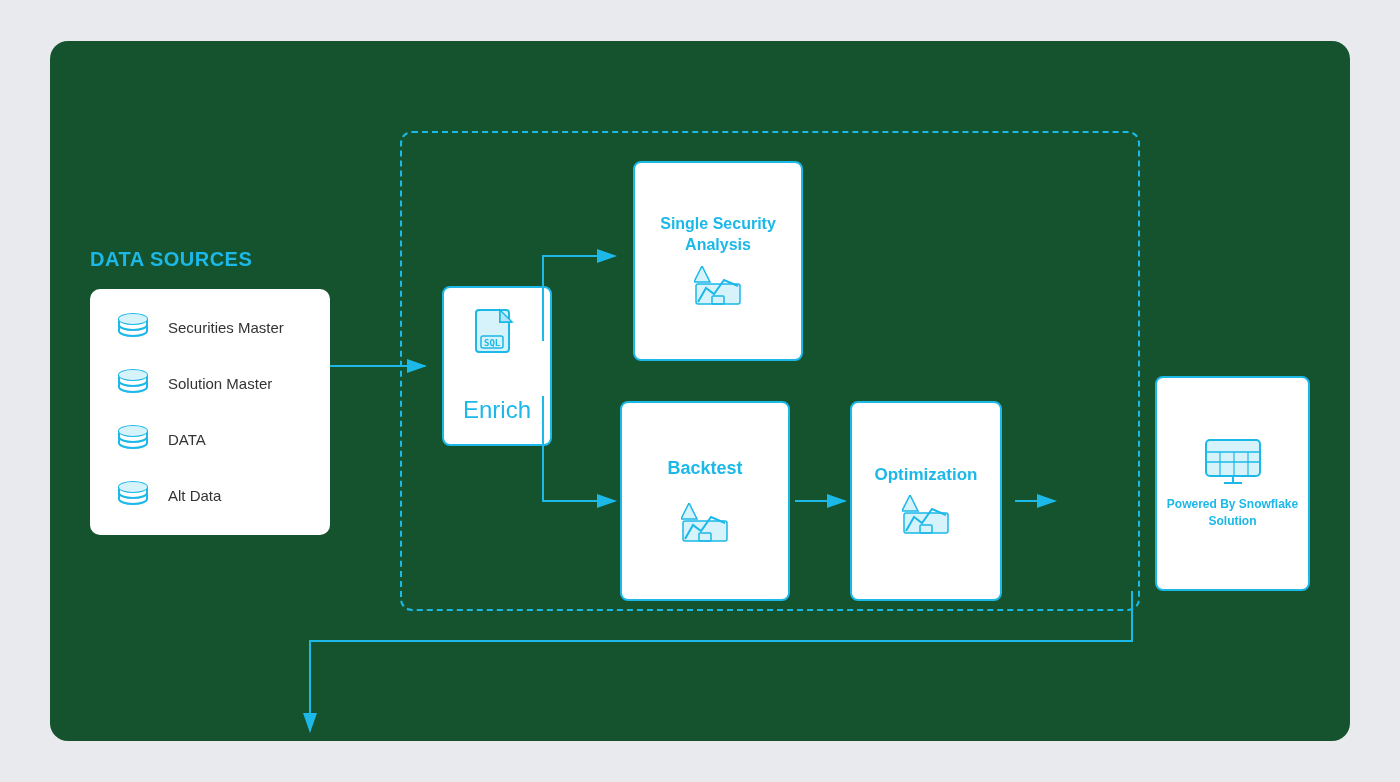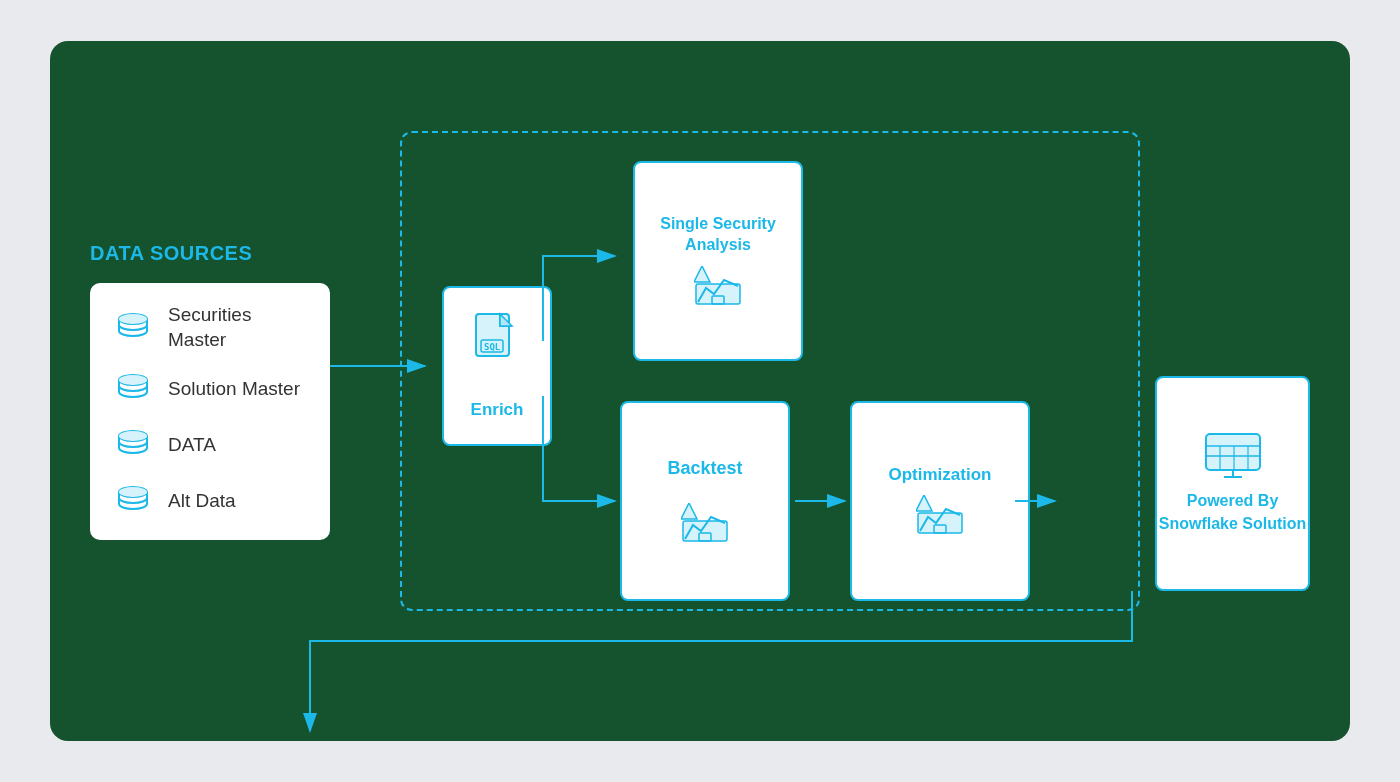--- a/index.html
+++ b/index.html
@@ -51,42 +51,43 @@
       align-items: center;
       gap: 16px;
     }
     .db-icon {
       width: 38px;
       height: 38px;
       flex-shrink: 0;
     }
     .data-source-label {
       color: #333;
-      font-size: 19px;
+      font-size: 15px;
       line-height: 1.3;
+      text-align: right;
     }
 
     
     .enrich-box {
       border: 2px solid #1bb8e8;
       border-radius: 8px;
       width: 110px;
       height: 160px;
       flex-shrink: 0;
       display: flex;
       flex-direction: column;
       align-items: center;
       justify-content: center;
       gap: 10px;
       background: #fff;
     }
     .enrich-label {
       color: #1bb8e8;
-      font-size: 17px;
-      font-weight: 700;
+      font-size: 24px;
+      font-weight: 400;
       margin-top: 23px;
     }
 
     .analysis-box {
       border: 2px solid #1bb8e8;
       border-radius: 8px;
       width: 170px;
       height: 200px;
       display: flex;
       flex-direction: column;
@@ -118,21 +119,21 @@
       color: #1bb8e8;
       font-size: 18px;
       font-weight: 700;
       text-align: center;
     }
 
     
     .optimization-box {
       border: 2px solid #1bb8e8;
       border-radius: 8px;
-      width: 180px;
+      width: 152px;
       height: 200px;
       display: flex;
       flex-direction: column;
       align-items: center;
       justify-content: center;
       gap: 10px;
       background: #fff;
       flex-shrink: 0;
       align-self: flex-end;
       margin-bottom: 0;
@@ -154,21 +155,21 @@
       flex-direction: column;
       align-items: center;
       justify-content: center;
       gap: 12px;
       background: #fff;
       flex-shrink: 0;
       margin-left: 10px;
     }
     .snowflake-label {
       color: #1bb8e8;
-      font-size: 16px;
+      font-size: 12px;
       font-weight: 700;
       text-align: center;
       line-height: 1.4;
     }
   </style>
 </head>
 <body>
 
 <div class="diagram-container">
 

